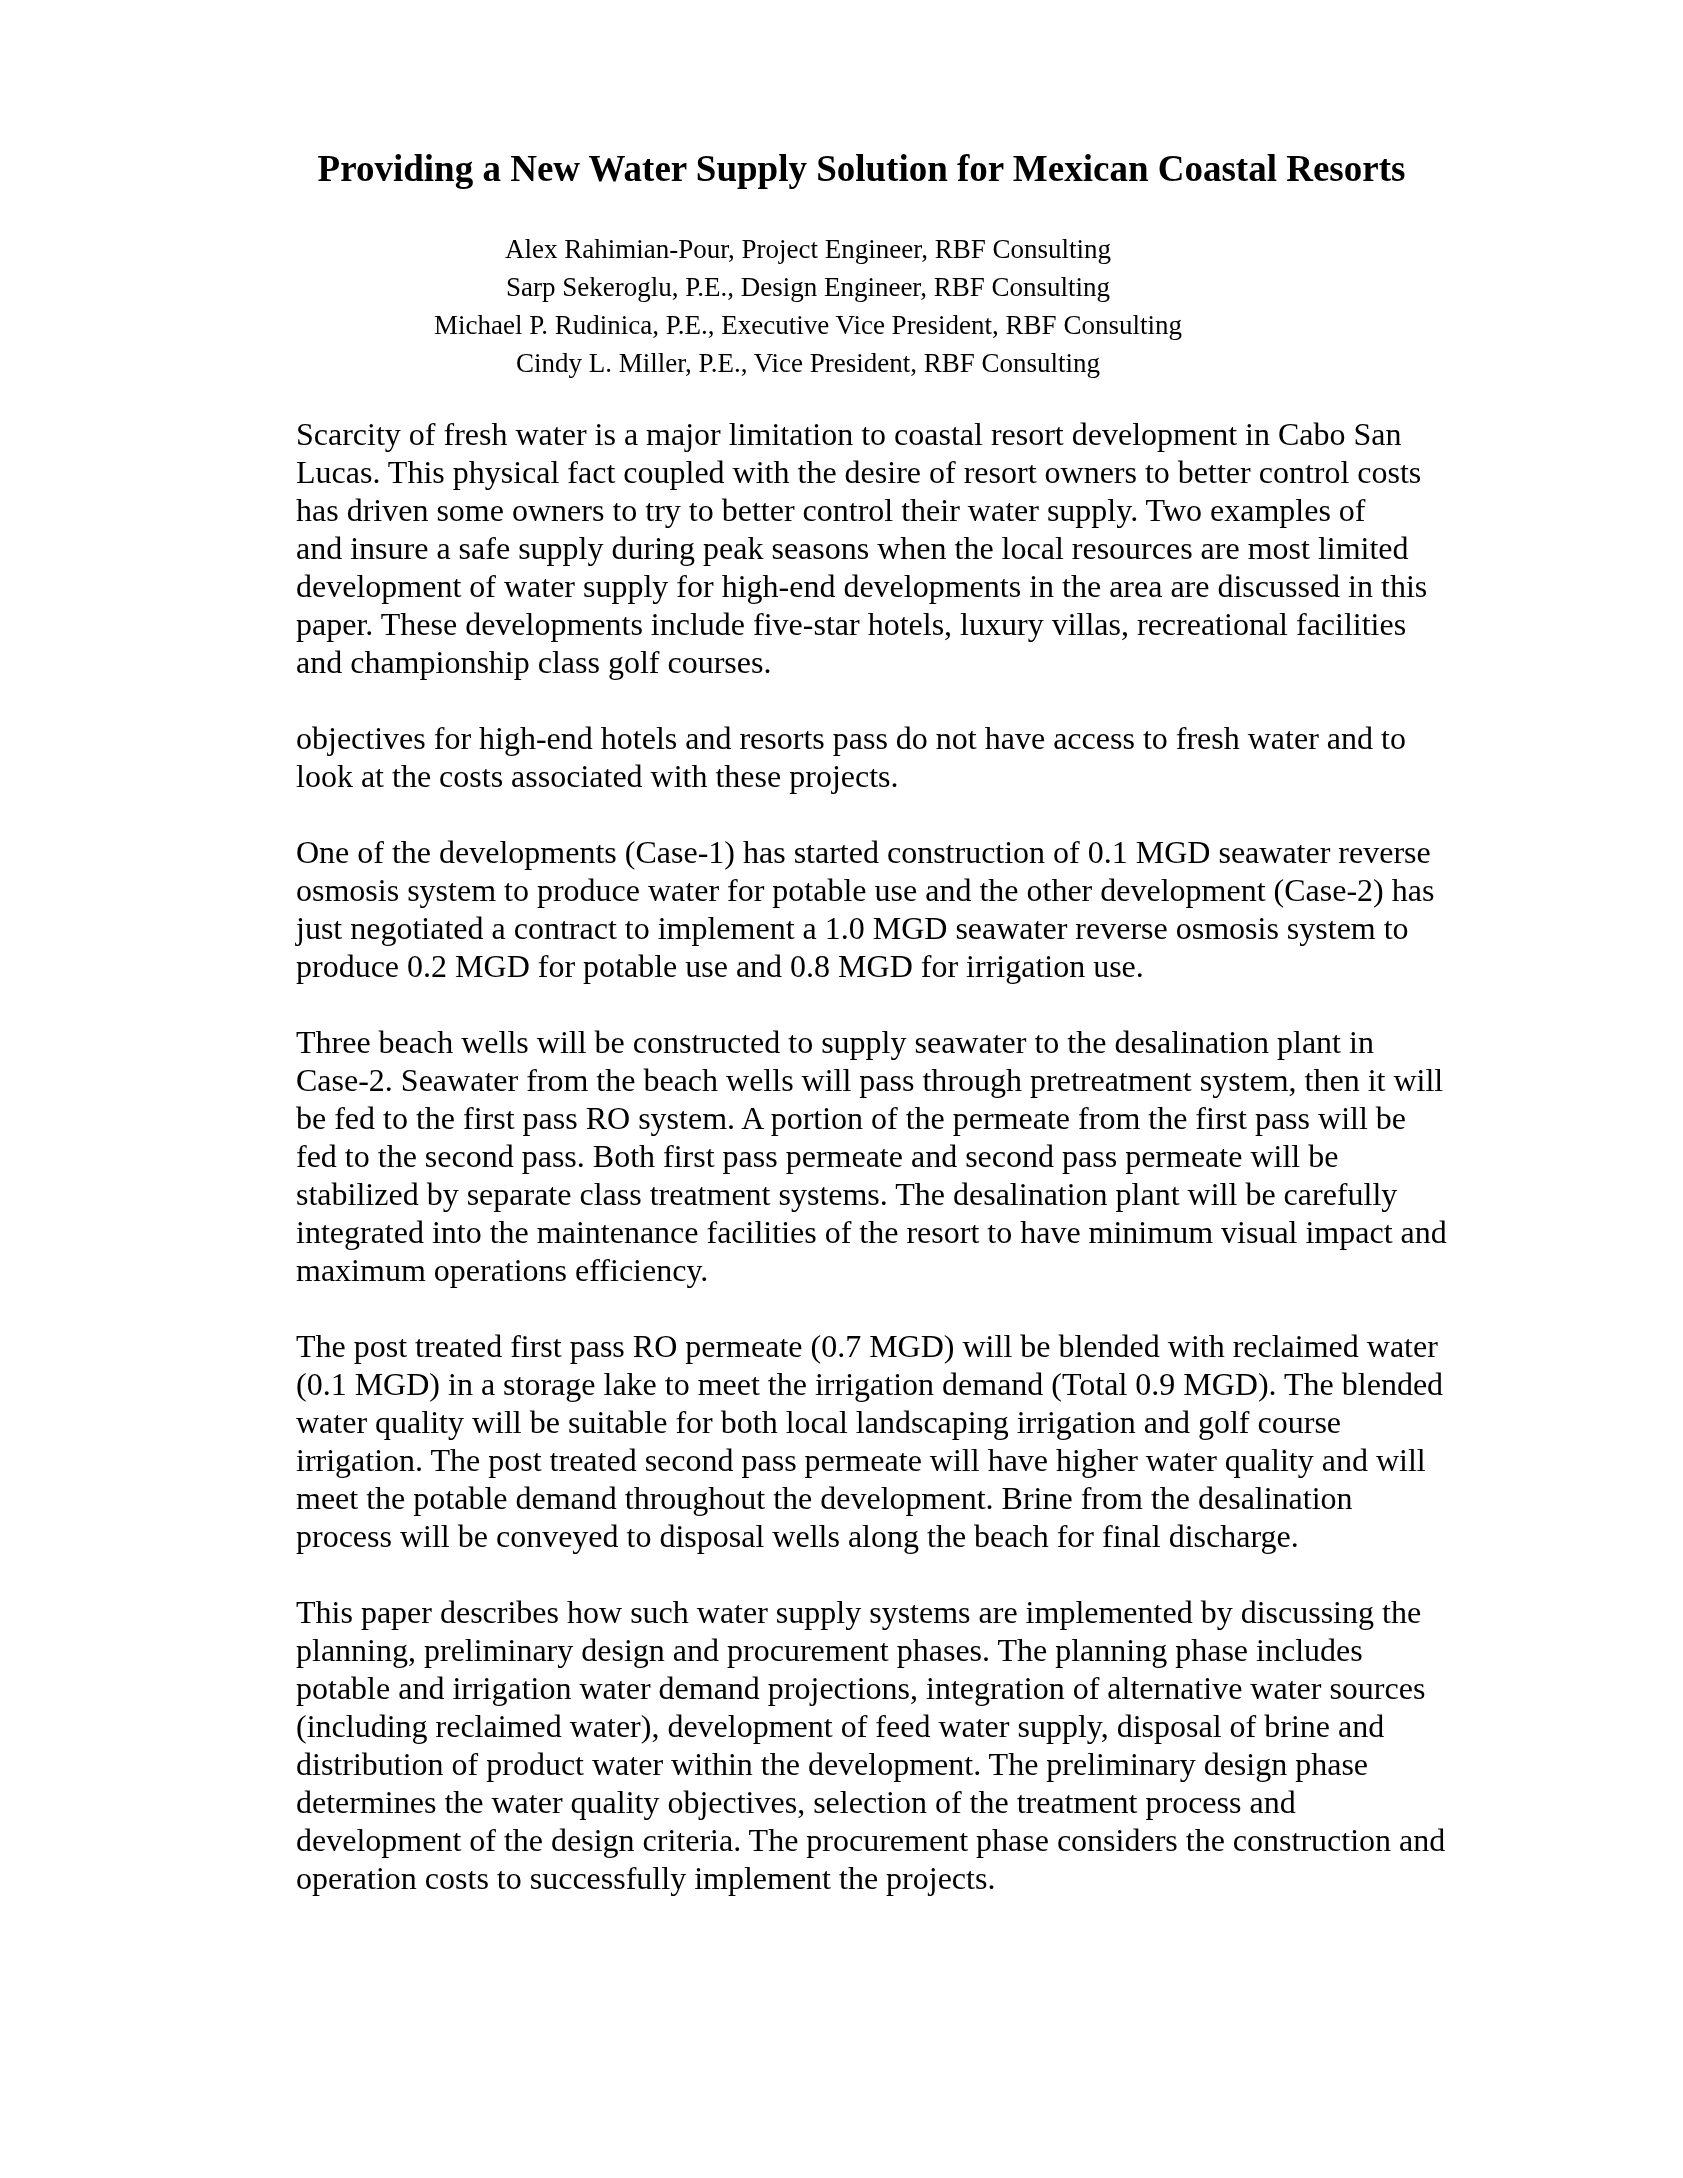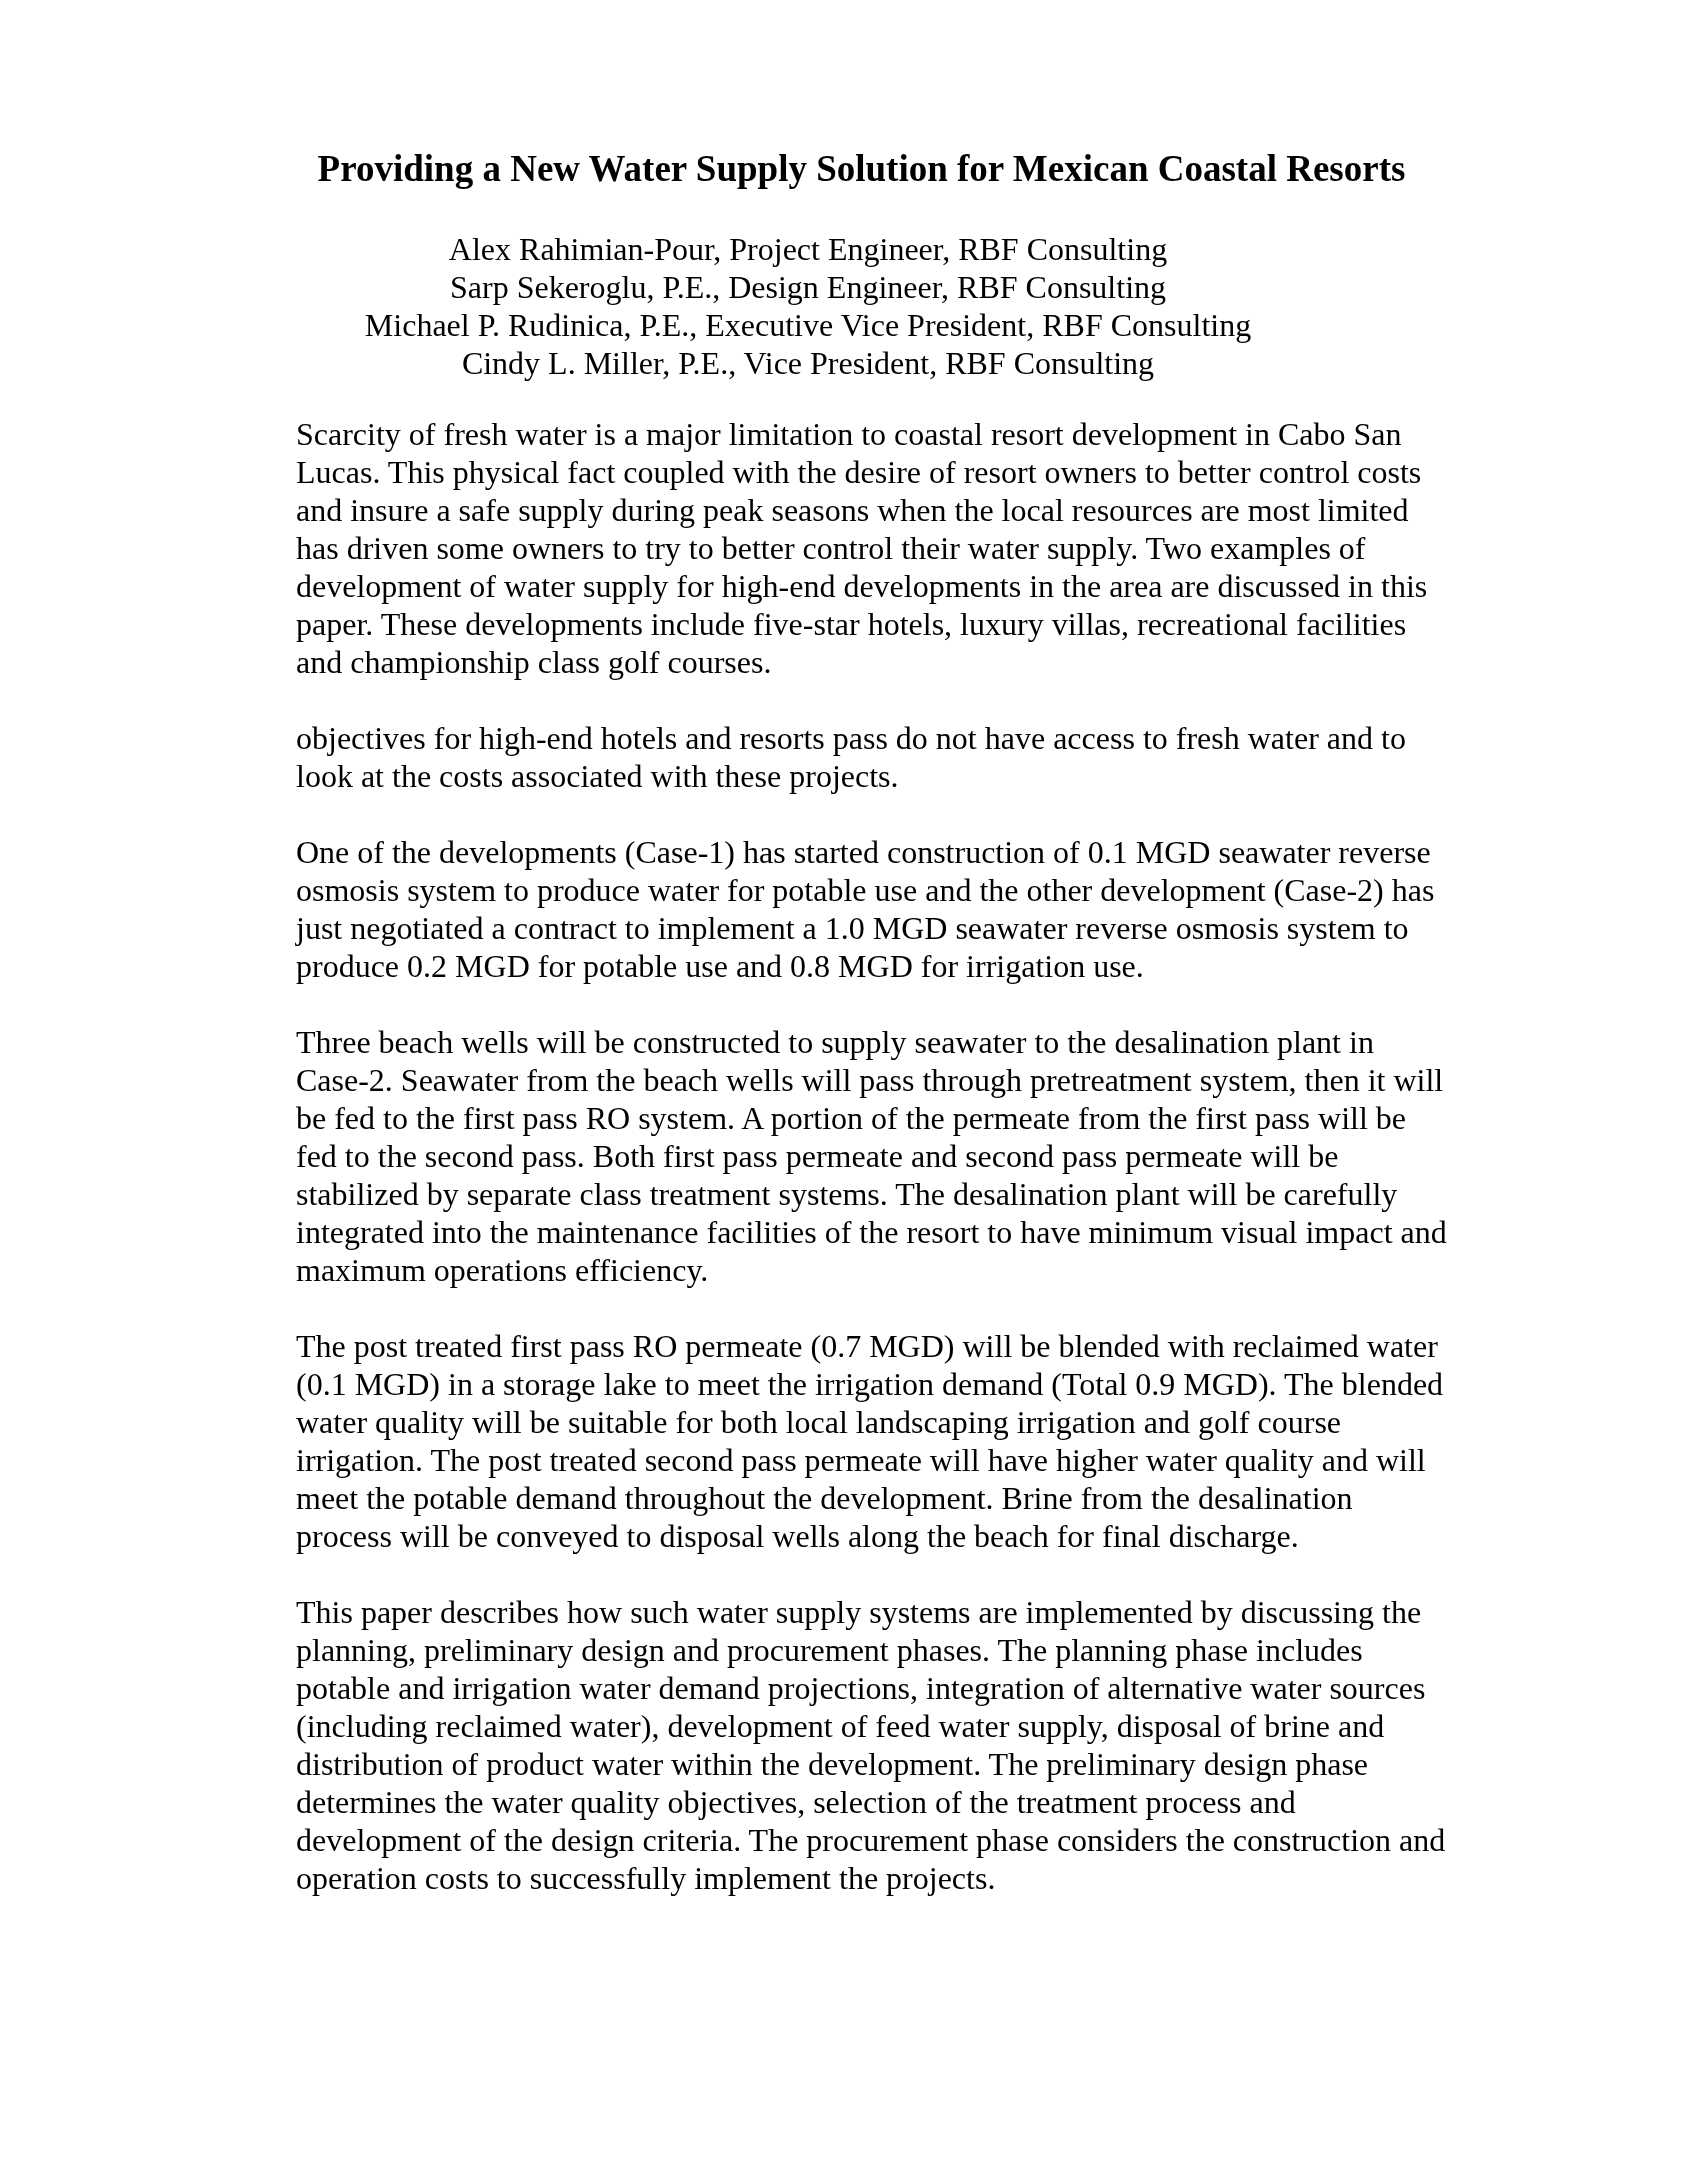--- a/index.html
+++ b/index.html
@@ -6,21 +6,21 @@
   body { width: 1683px; height: 2178px; position: relative; overflow: hidden; color: #000; }
   .page { position: absolute; left: 0; top: 0; width: 1683px; height: 2178px; background: #fff; }
   .title {
     position: absolute; left: 0; top: 147px; width: 1683px; text-align: center;
     font-family: Liberation Serif, serif; font-weight: bold;
     font-size: 37px; line-height: 44px; margin: 0; padding-left: 20px;
   }
   .authors {
     position: absolute; left: 0; top: 230px; width: 1616px; text-align: center;
     font-family: "Liberation Serif", "DejaVu Serif", serif;
-    font-size: 32px; line-height: 38px;
+    font-size: 27px; line-height: 38px;
   }
   .authors .line { display: block; white-space: nowrap; }
   .body {
     position: absolute; left: 248px; top: 415px; width: 1208px;
     font-family: "Liberation Serif", "DejaVu Serif", serif;
     font-size: 32px; line-height: 38px;
   }
   .para { margin: 0 0 38px 0; }
   .para .line { display: block; white-space: nowrap; margin-left: 48px; }
 </style>
@@ -34,22 +34,22 @@
     <span class="line">Alex Rahimian-Pour, Project Engineer, RBF Consulting</span>
     <span class="line">Sarp Sekeroglu, P.E., Design Engineer, RBF Consulting</span>
     <span class="line">Michael P. Rudinica, P.E., Executive Vice President, RBF Consulting</span>
     <span class="line">Cindy L. Miller, P.E., Vice President, RBF Consulting</span>
   </div>
 
   <div class="body">
     <p class="para">
       <span class="line">Scarcity of fresh water is a major limitation to coastal resort development in Cabo San</span>
       <span class="line">Lucas. This physical fact coupled with the desire of resort owners to better control costs</span>
+      <span class="line">has driven some owners to try to better control their water supply. Two examples of</span>
       <span class="line">and insure a safe supply during peak seasons when the local resources are most limited</span>
-      <span class="line">has driven some owners to try to better control their water supply. Two examples of</span>
       <span class="line">development of water supply for high-end developments in the area are discussed in this</span>
       <span class="line">paper. These developments include five-star hotels, luxury villas, recreational facilities</span>
       <span class="line">and championship class golf courses.</span>
     </p>
     <p class="para">
       <span class="line">objectives for high-end hotels and resorts pass do not have access to fresh water and to</span>
       <span class="line">look at the costs associated with these projects.</span>
     </p>
     <p class="para">
       <span class="line">One of the developments (Case-1) has started construction of 0.1 MGD seawater reverse</span>

